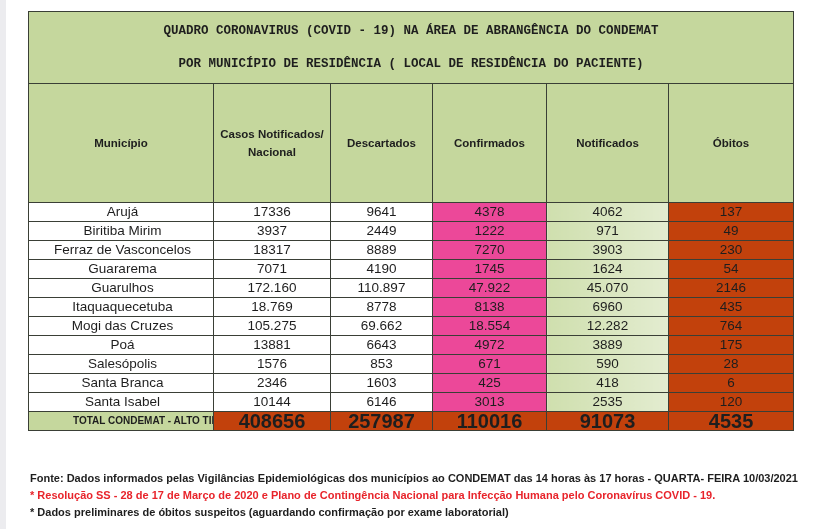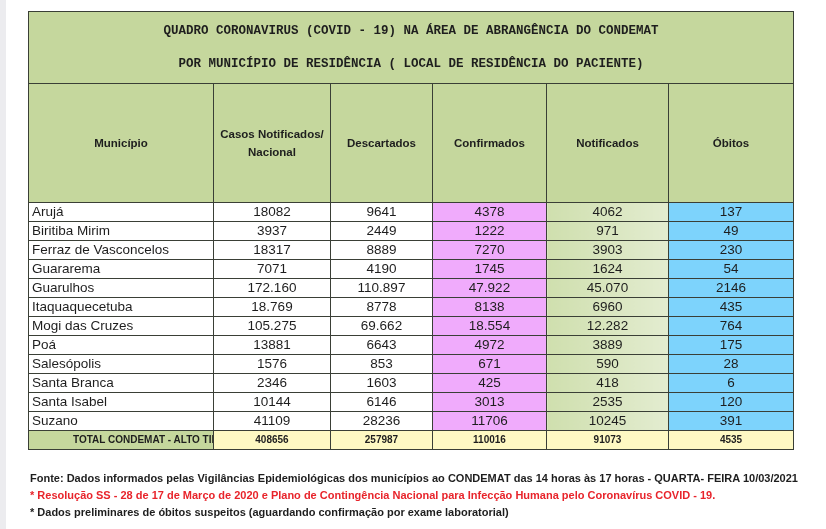--- a/index.html
+++ b/index.html
@@ -46,31 +46,31 @@
     line-height: 18px;
   }
   td.cell {
     height: 18px;
     font-size: 13.5px;
     line-height: 18px;
     text-align: center;
     color: #1e1e1e;
   }
   td.name {
-    text-align: left; padding-left: 3px; background: #ffffff;
+    text-align: center; padding-left: 3px; background: #ffffff;
     white-space: nowrap; overflow: hidden;
   }
   td.white { background: #ffffff; }
-  td.conf { background: #f0abfc; }
+  td.conf { background: #ec4899; }
   td.recu { background: linear-gradient(to right, #cfdfae, #e3ecd0); }
-  td.obit { background: #7dd3fc; }
+  td.obit { background: #c2410c; }
   tr.total td {
-    background: #fef9c3;
+    background: #c2410c;
     font-weight: bold;
-    font-size: 10px;
+    font-size: 20px;
   }
   tr.total td.name {
     background: #c5d79d;
     font-size: 10px;
     color: #1e1e1e;
     padding-left: 44px;
   }
   .footnotes {
     position: absolute; left: 30px; top: 470px; width: 790px;
     font-size: 11px; font-weight: bold;
@@ -110,21 +110,21 @@
       </th>
       <th>Descartados</th>
       <th>Confirmados</th>
       <th>Notificados</th>
       <th>Óbitos</th>
     </tr>
     </tbody>
       <tbody id="data-rows">
         <tr>
           <td class="cell name">Arujá</td>
-          <td class="cell white">18082</td>
+          <td class="cell white">17336</td>
           <td class="cell white">9641</td>
           <td class="cell conf">4378</td>
           <td class="cell recu">4062</td>
           <td class="cell obit">137</td>
         </tr>
         <tr>
           <td class="cell name">Biritiba Mirim</td>
           <td class="cell white">3937</td>
           <td class="cell white">2449</td>
           <td class="cell conf">1222</td>
@@ -195,28 +195,20 @@
           <td class="cell recu">418</td>
           <td class="cell obit">6</td>
         </tr>
         <tr>
           <td class="cell name">Santa Isabel</td>
           <td class="cell white">10144</td>
           <td class="cell white">6146</td>
           <td class="cell conf">3013</td>
           <td class="cell recu">2535</td>
           <td class="cell obit">120</td>
-        </tr>
-        <tr>
-          <td class="cell name">Suzano</td>
-          <td class="cell white">41109</td>
-          <td class="cell white">28236</td>
-          <td class="cell conf">11706</td>
-          <td class="cell recu">10245</td>
-          <td class="cell obit">391</td>
         </tr>
       </tbody>
     <tbody>
         <tr class="total">
       <td class="cell name">TOTAL CONDEMAT - ALTO TIETÊ</td>
       <td class="cell">408656</td>
       <td class="cell">257987</td>
       <td class="cell">110016</td>
       <td class="cell">91073</td>
       <td class="cell">4535</td>

